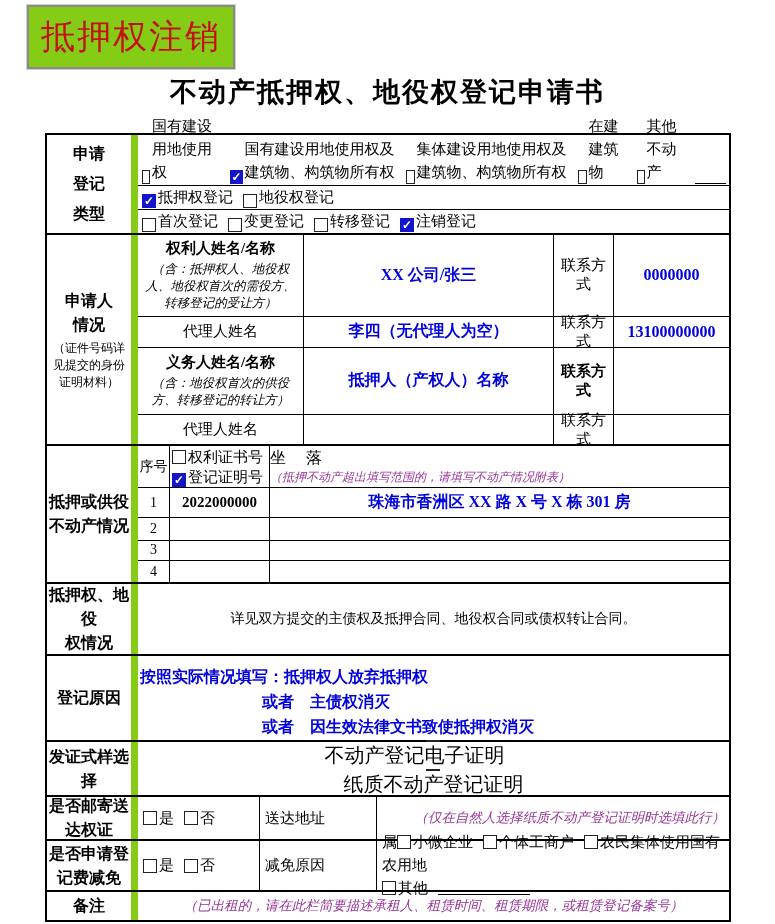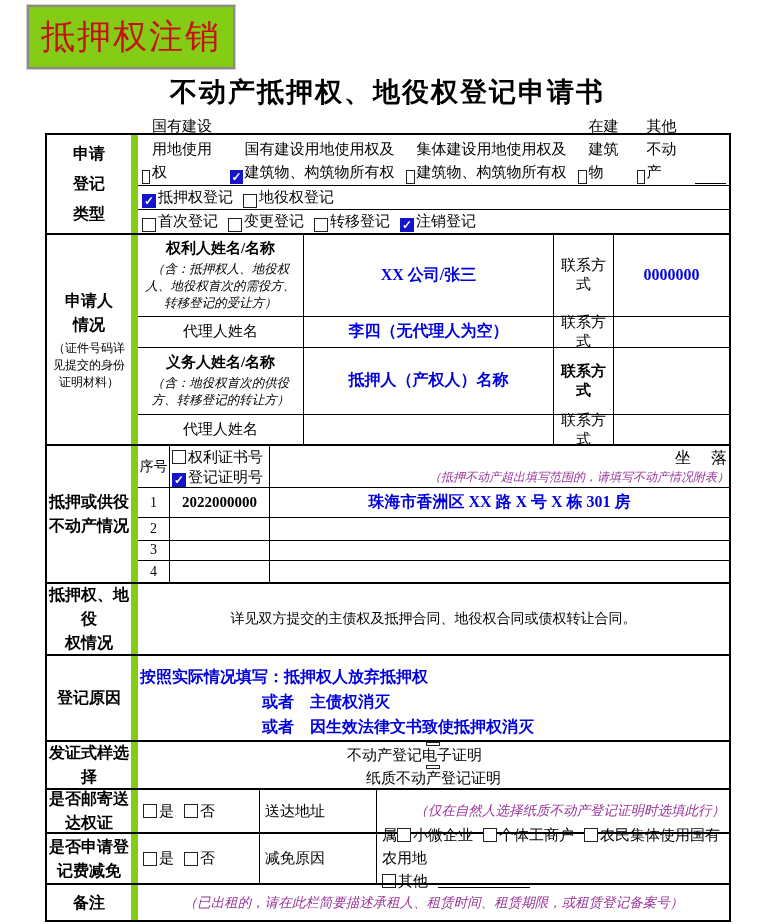--- a/index.html
+++ b/index.html
@@ -62,33 +62,33 @@
     color:#0000dd;font-weight:bold;font-size:16px;}
   .ap-contact{width:60px;flex:0 0 60px;border-right:1px solid #000;box-sizing:border-box;font-size:15px;}
   .ap-contact.bold{font-weight:bold;}
   .ap-cvalue{flex:1;color:#0000dd;font-weight:bold;font-size:16px;}
   
   .p-seq{width:32px;flex:0 0 32px;border-right:1px solid #000;box-sizing:border-box;font-size:14px;}
   .p-cert{width:100px;flex:0 0 100px;border-right:1px solid #000;box-sizing:border-box;font-size:15px;}
   .p-loc{flex:1;min-width:0;}
   .p-cert.hdr{display:flex;flex-direction:column;justify-content:center;padding-left:2px;}
   .p-cert.hdr .cb-line{line-height:20px;white-space:nowrap;}
-  .p-loc.hdr{display:flex;flex-direction:column;align-items:flex-end;justify-content:center;}
+  .p-loc.hdr{display:flex;flex-direction:column;align-items:flex-start;justify-content:center;}
   .loc-title{font-size:16px;letter-spacing:2px;}
   .note-magenta{color:#993399;font-style:italic;font-size:12px;}
   .p-cert-val{color:#000000;font-weight:bold;font-size:15px;}
   .p-loc-val{color:#0000dd;font-weight:bold;font-size:16px;}
   
   .mi-content{font-size:14px;}
   
   .reason-content{padding:8px 2px 0 2px;}
   .reason-line{color:#0000dd;font-weight:bold;font-size:16px;line-height:25px;}
   .reason-indent{padding-left:122px;}
   
-  .cs-content{font-size:15px;}
+  .cs-content{font-size:20px;}
   .cs-opts .cb-label:not(:last-of-type){margin-right:38px;}
   .c2{width:122px;flex:0 0 122px;border-right:1px solid #000;box-sizing:border-box;
       display:flex;align-items:center;padding-left:5px;font-size:15px;}
   .c3{width:117px;flex:0 0 117px;border-right:1px solid #000;box-sizing:border-box;
       display:flex;align-items:center;padding-left:5px;font-size:15px;}
   .c4{flex:1;display:flex;align-items:center;min-width:0;}
   .mail-note{justify-content:flex-end;padding-right:4px;font-size:13.5px;}
   .fee-lines{flex-direction:column;align-items:flex-start;justify-content:center;padding-left:5px;font-size:15px;}
   .fee-line{line-height:23px;}
   .remarks-content{font-size:13.5px;}
@@ -158,20 +158,21 @@
         <div class="ap-value center">XX 公司/张三</div>
         <div class="ap-contact center">联系方式</div>
         <div class="ap-cvalue center">0000000</div>
       </div>
       <div class="cellrow ap-row" style="height:31px;">
         <div class="ap-field">
           <div class="f-title normal">代理人姓名</div>
         </div>
         <div class="ap-value center">李四（无代理人为空）</div>
         <div class="ap-contact center">联系方式</div>
+        <div class="ap-cvalue center">13100000000</div>
       </div>
       <div class="cellrow ap-row" style="height:68px;">
         <div class="ap-field">
           <div class="f-title">义务人姓名/名称</div>
           <div class="f-note">（含：地役权首次的供役方、转移登记的转让方）</div>
         </div>
         <div class="ap-value center">抵押人（产权人）名称</div>
         <div class="ap-contact center bold">联系方式</div>
         <div class="ap-cvalue center"></div>
       </div>
@@ -238,21 +239,21 @@
     <div class="sec-label">
       <div class="lbl tight">登记原因</div>
     </div>
     <div class="sec-content reason-content">
       <div class="reason-line">按照实际情况填写：抵押权人放弃抵押权</div>
       <div class="reason-line reason-indent">或者　主债权消灭</div>
       <div class="reason-line reason-indent">或者　因生效法律文书致使抵押权消灭</div>
     </div>
   </div>
 
-  <div class="sec" style="height:48px;">
+  <div class="sec" style="height:55px;">
     <div class="sec-label">
       <div class="lbl tight">发证式样选
 择</div>
     </div>
     <div class="sec-content center cs-content cs-opts">
         <span class="cb"></span>
         <span class="cb-label">不动产登记电子证明</span>
         <span class="cb"></span>
         <span class="cb-label">纸质不动产登记证明</span>
       </div>

